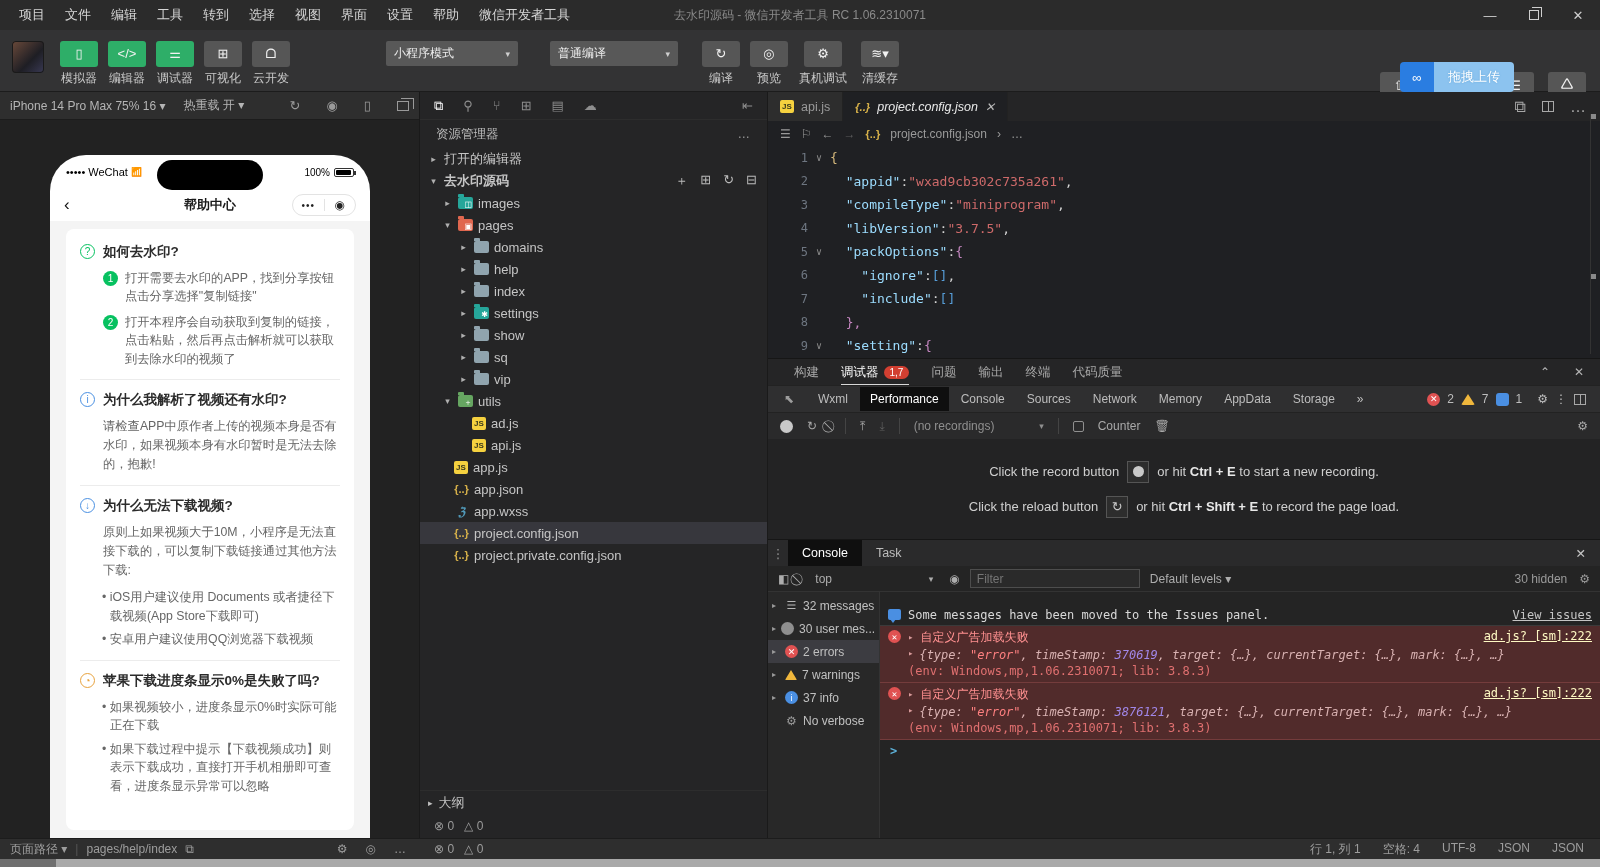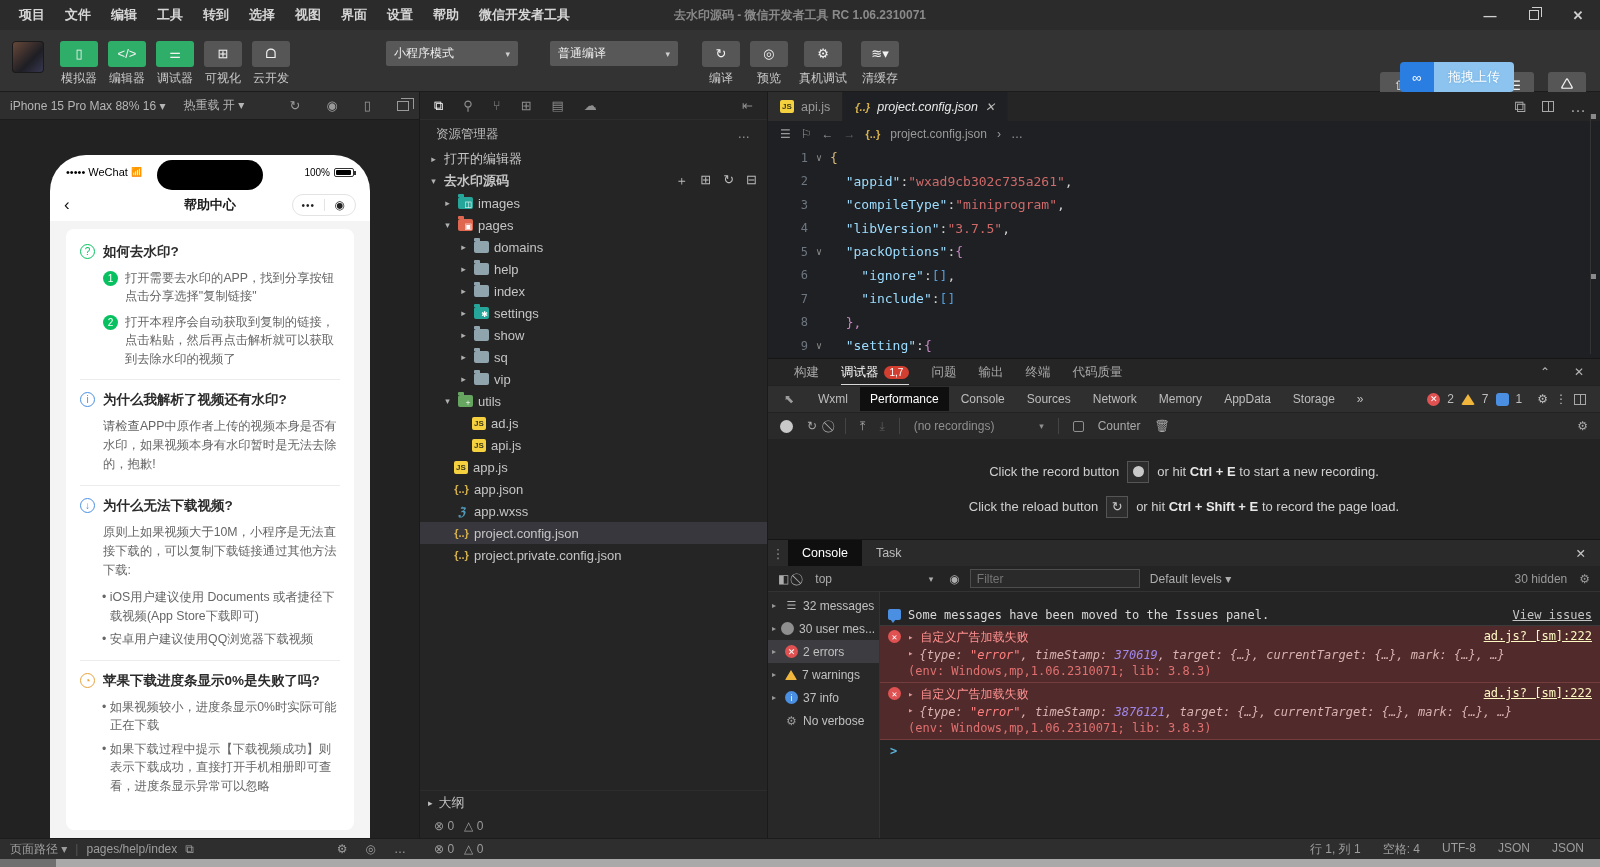--- a/index.html
+++ b/index.html
@@ -2,21 +2,21 @@
 <html><head>
 <meta charset="utf-8">
 <style>
   * { margin:0; padding:0; box-sizing:border-box; }
   html,body { width:1600px; height:867px; overflow:hidden; background:#1f1f1f;
     font-family:"Liberation Sans", sans-serif; }
   #app { position:relative; width:1600px; height:867px; background:#2b2b2b; color:#cccccc; }
 
   
   .titlebar { position:absolute; left:0; top:0; right:0; height:30px; background:#2b2b2b;
-    display:flex; align-items:center; font-size:13px;font-weight:bold; }
+    display:flex; align-items:center; font-size:13px; }
   .menus { display:flex; gap:2px; padding-left:10px; }
   .menu-item { padding:4px 9px; color:#d6d6d6; cursor:default; }
   .win-title { position:absolute; left:0; right:0; text-align:center; color:#8a8a8a; font-size:12px; pointer-events:none; }
   .win-ctrls { position:absolute; right:0; top:0; height:30px; display:flex; }
   .win-btn { width:44px; height:30px; display:flex; align-items:center; justify-content:center; color:#cfcfcf; font-size:13px; }
   .i-restore { width:10px; height:10px; border:1px solid #cfcfcf; position:relative; }
   .i-restore::after { content:""; position:absolute; left:2px; top:-4px; width:9px; height:9px; border:1px solid #cfcfcf; border-left:none; border-bottom:none; }
 
   
   .toolbar { position:absolute; left:0; top:30px; right:0; height:62px; background:#333334;
@@ -308,21 +308,21 @@
         <div class="tb-ic">🛆</div>
         <div class="tb-lb">消息</div>
       </div>
     </div>
   </div>
 
   <div class="main">
 
     <div class="sim">
       <div class="sim-bar">
-        <span><span>iPhone 15 Pro Max 88% 16</span> ▾</span>
+        <span><span>iPhone 14 Pro Max 75% 16</span> ▾</span>
         <span><span>热重载 开</span> ▾</span>
         <span class="ics">
           <span>↻</span>
           <span>◉</span>
           <span>▯</span>
           <span class="i-stack"></span>
         </span>
       </div>
       <div class="phone">
         <div class="p-status">

